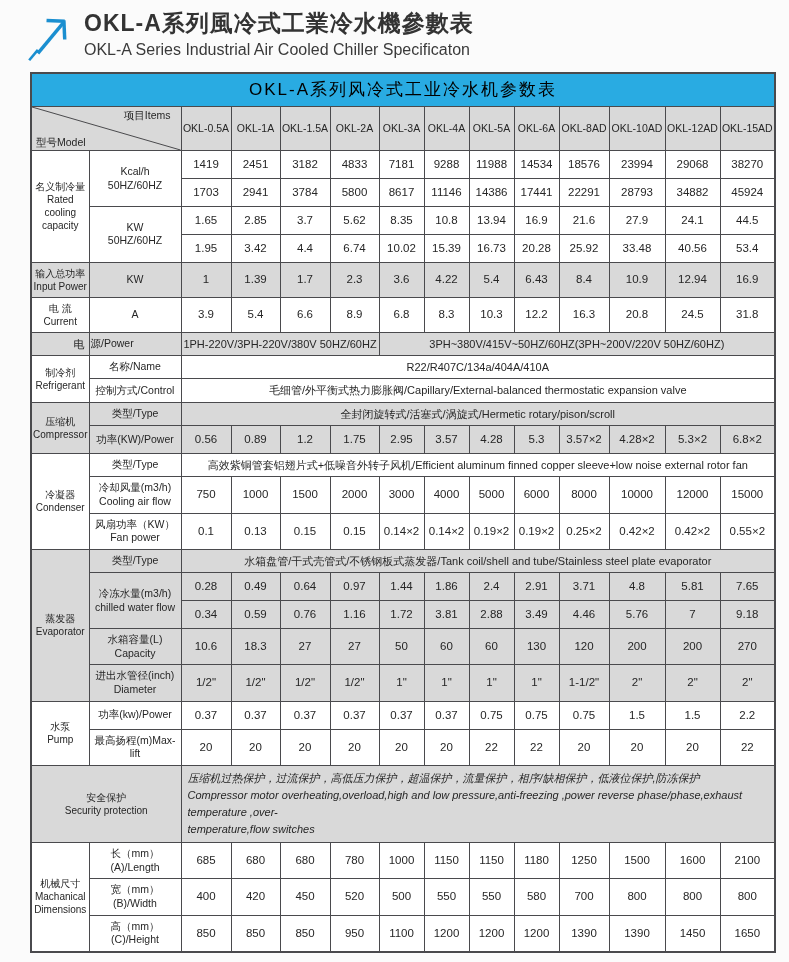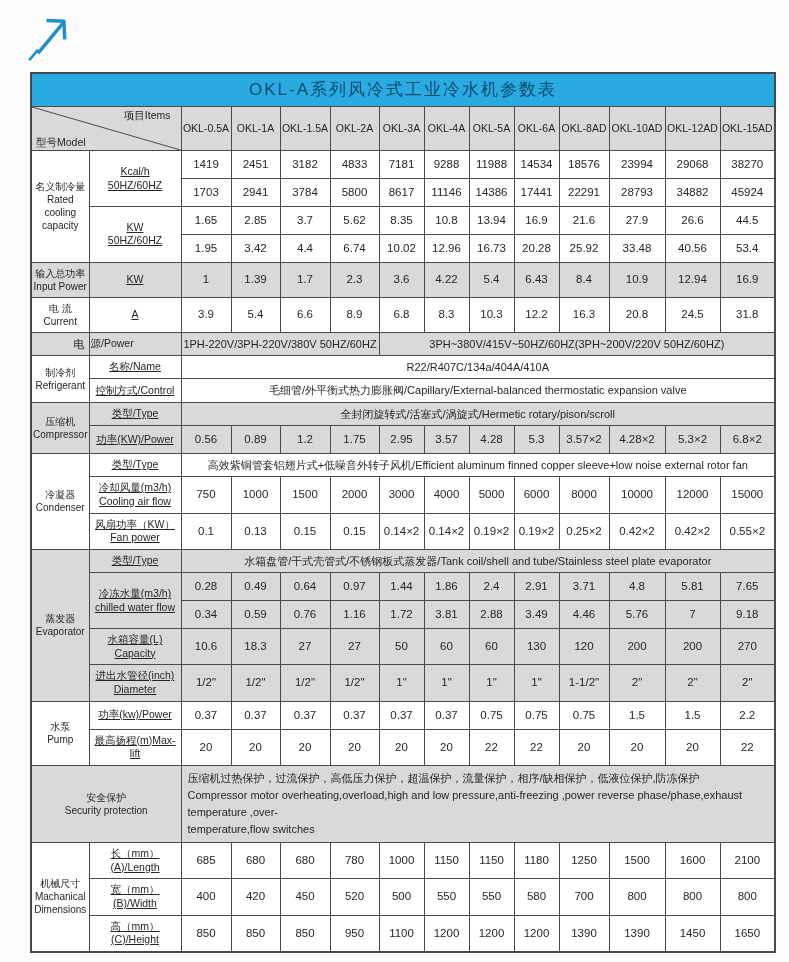--- a/index.html
+++ b/index.html
@@ -15,45 +15,49 @@
   .logo{width:52px; height:52px; flex:0 0 auto; margin-top:2px;}
   .titles{margin-left:8px;}
   .title-zh{font-size:23px; font-weight:600; letter-spacing:1px; color:#333;}
   .title-en{font-size:16px; font-weight:400; color:#3a3a3a; margin-top:2px;}
   
   .tbl-wrap{margin:10px 0 0 30px; width:744px;}
   table{border-collapse:collapse; table-layout:fixed; width:744px; border:2px solid var(--border);}
   td{border:1px solid var(--border); text-align:center; vertical-align:middle;
      font-size:11px; line-height:1.3; padding:4px 1px; background:#fff; color:#262626;}
   tr.shade td{background:var(--shade);}
-  td.tbl-title{background:var(--accent); color:#0c4a6e; font-size:17px; font-weight:500;
+  td.tbl-title{background:var(--accent); color:#000000; font-size:17px; font-weight:500;
      letter-spacing:2px; padding:5px 0;}
   td.corner{position:relative; height:44px; padding:0;}
   .corner svg{position:absolute; inset:0; width:100%; height:100%;}
   .c-model{position:absolute; left:4px; bottom:0; font-size:10.5px;}
   .c-items{position:absolute; right:10px; top:2px; font-size:10.5px;}
   td.mhead{font-size:10.5px; padding:7px 0;margin-left:21px;}
   td.lbl{font-size:10px;}
   td.lblr{font-size:11px; text-align:right; padding-right:4px;}
-  td.sub{font-size:10.5px;text-decoration:underline;}
+  td.sub{font-size:10.5px;}
   td.subl{font-size:10.5px; text-align:left; }
   td.val{font-size:11.5px; padding:6px 1px;}
   td.span{font-size:11px;}
-  td.spanl{font-size:11px; text-align:left; padding:4px 6px; line-height:1.55;}
+  td.spanl{font-size:11px; text-align:left; padding:4px 6px; line-height:1.55;font-style:italic;}
 </style>
 </head>
 <body>
 
 <div class="page-header">
   <svg class="logo" viewBox="0 0 60 60">
     <line x1="16" y1="50" x2="46" y2="14" stroke="#1b8fd0" stroke-width="4"></line>
     <line x1="26" y1="12" x2="47" y2="13" stroke="#1b8fd0" stroke-width="4"></line>
     <line x1="46" y1="12" x2="47" y2="34" stroke="#1b8fd0" stroke-width="4"></line>
     <line x1="6" y1="58" x2="16" y2="46" stroke="#1b8fd0" stroke-width="3"></line>
   </svg>
+  <div class="titles">
+    <div class="title-zh">OKL-A系列風冷式工業冷水機參數表</div>
+    <div class="title-en">OKL-A Series Industrial Air Cooled Chiller Specificaton</div>
+  </div>
 </div>
 
 <div class="tbl-wrap">
   <table>
     <colgroup>
       <col style="width:58px">
         <col style="width:92px">
       <col style="width:50px">
         <col style="width:49px">
         <col style="width:50px">
@@ -127,30 +131,30 @@
           <td class="val">1.65</td>
           <td class="val">2.85</td>
           <td class="val">3.7</td>
           <td class="val">5.62</td>
           <td class="val">8.35</td>
           <td class="val">10.8</td>
           <td class="val">13.94</td>
           <td class="val">16.9</td>
           <td class="val">21.6</td>
           <td class="val">27.9</td>
-          <td class="val">26.6</td>
+          <td class="val">24.1</td>
           <td class="val">44.5</td>
         </tr>
         <tr>
           <td class="val">1.95</td>
           <td class="val">3.42</td>
           <td class="val">4.4</td>
           <td class="val">6.74</td>
           <td class="val">10.02</td>
-          <td class="val">12.96</td>
+          <td class="val">15.39</td>
           <td class="val">16.73</td>
           <td class="val">20.28</td>
           <td class="val">25.92</td>
           <td class="val">33.48</td>
           <td class="val">40.56</td>
           <td class="val">53.4</td>
         </tr>
         <tr class="shade">
           <td class="lbl">输入总功率<br>Input Power</td>
           <td class="sub">KW</td>

